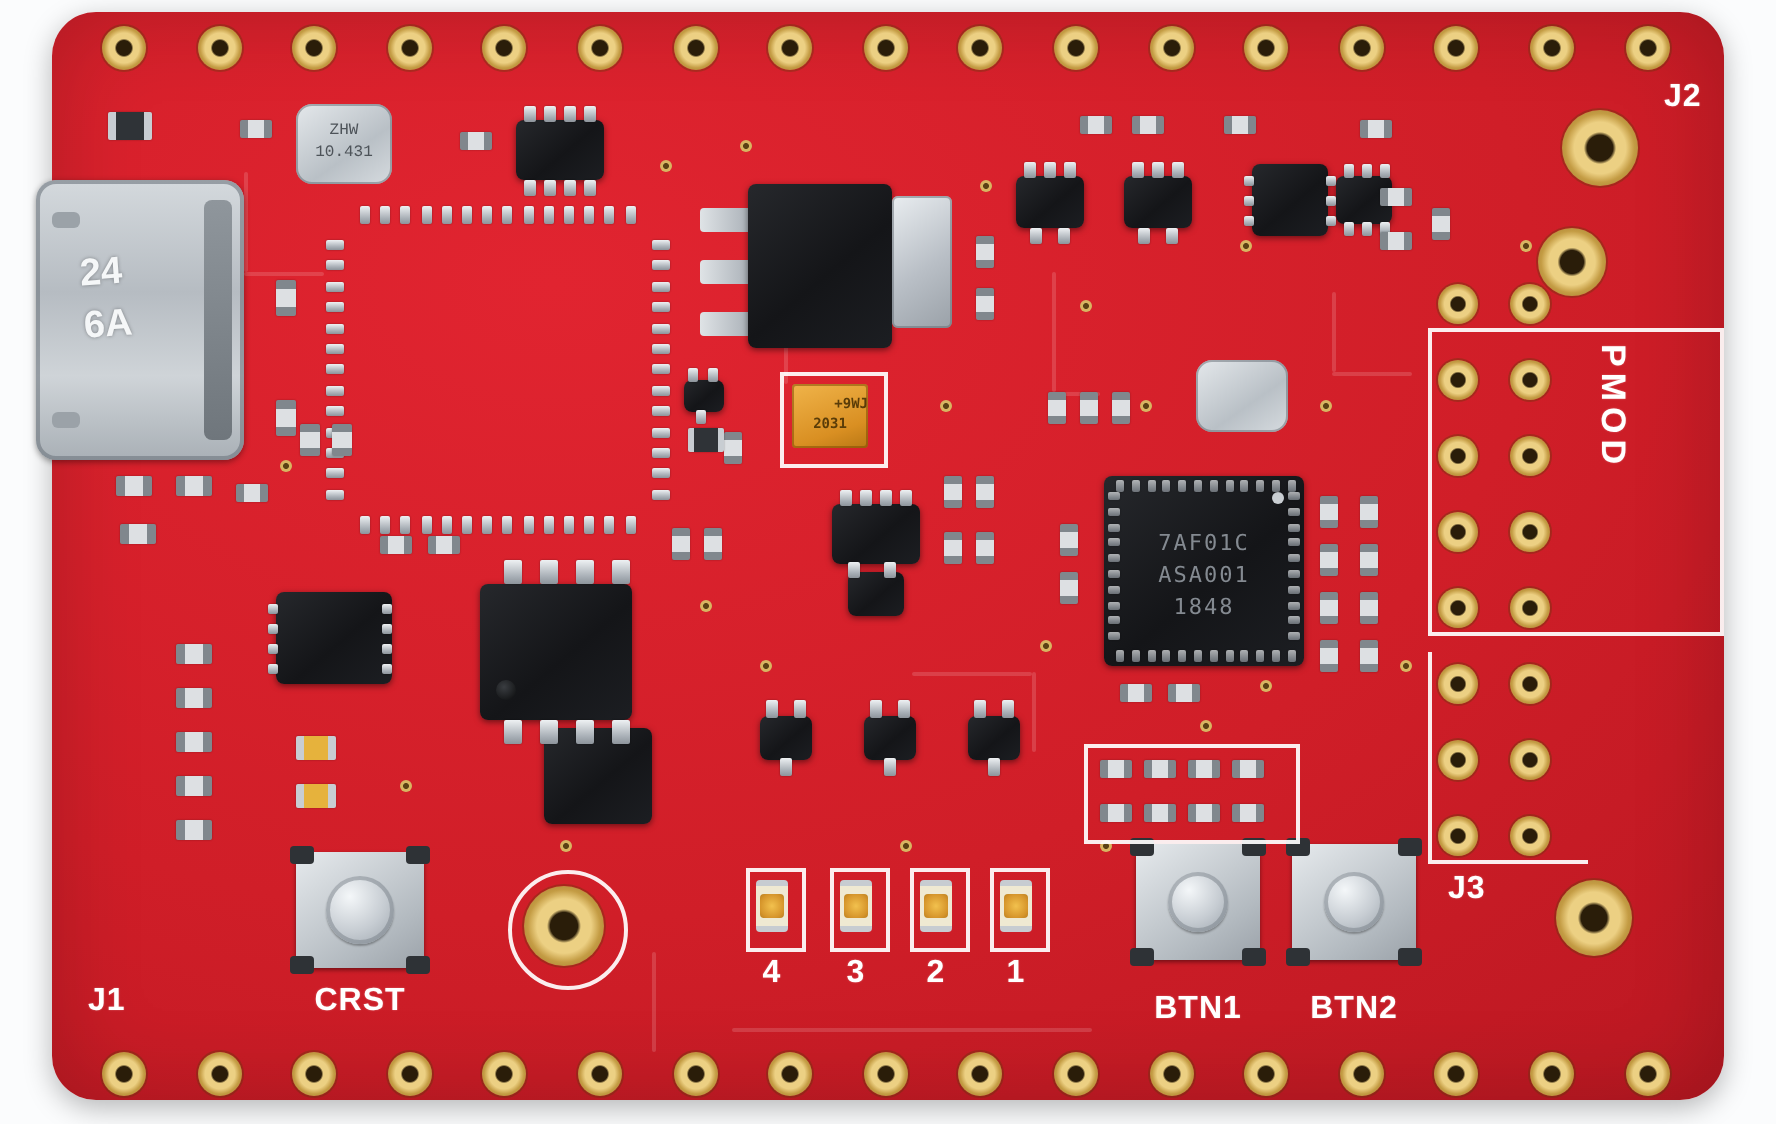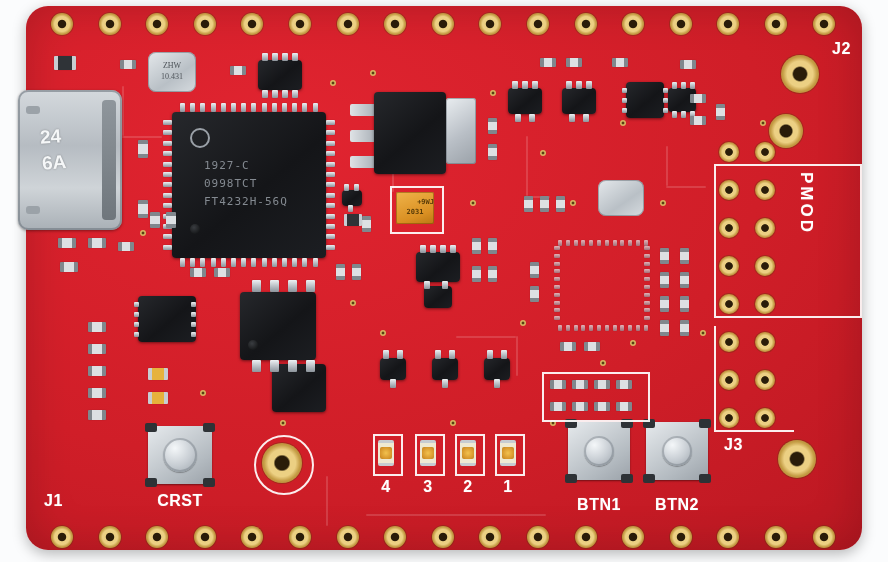--- a/index.html
+++ b/index.html
@@ -48,21 +48,21 @@
        box-shadow:inset 0 0 0 2px rgba(110,118,126,.6),0 1px 3px rgba(0,0,0,.4);}
   .usb .lip{position:absolute;right:6px;top:10px;bottom:10px;width:14px;border-radius:4px;
        background:linear-gradient(180deg,#8f969c,#6f767c);}
   .usb .crimp{position:absolute;width:14px;height:8px;border-radius:3px;background:#9ba2a8;}
   .usb .txt{position:absolute;color:#f5f7f8;font-weight:700;font-size:19px;transform:rotate(-4deg);
        text-shadow:0 0 2px rgba(0,0,0,.35);}
   .xtal{position:absolute;z-index:2;border-radius:8px;
         background:linear-gradient(145deg,#e4e8eb,#b9c0c6 60%,#d6dbdf);
         box-shadow:inset 0 0 0 1px rgba(100,108,116,.5);}
   .xtal .m{position:absolute;left:0;right:0;text-align:center;color:#4d5359;
-        font-family:Liberation Serif, serif;font-size:8px;line-height:10px;}
+        font-family:Liberation Mono, monospace;font-size:8px;line-height:10px;}
   .ocap{position:absolute;z-index:2;border-radius:2px;
         background:linear-gradient(160deg,#f0b44a,#d98f22 70%,#b97714);
         box-shadow:inset 0 0 0 1px rgba(120,70,0,.5);}
   .ocap .m{position:absolute;left:0;right:0;text-align:center;color:#5a3c08;font-weight:700;
         font-family:"DejaVu Sans Mono",monospace;font-size:7px;line-height:9px;}
   .logo{position:absolute;width:16px;height:16px;border:2px solid #9aa0a7;border-radius:50%;z-index:3;}
   .dimple{position:absolute;width:10px;height:10px;border-radius:50%;z-index:3;
         background:radial-gradient(circle at 40% 35%,#3a3d41,#0a0b0c);}
   .dot{position:absolute;width:6px;height:6px;border-radius:50%;background:#c9ced3;z-index:3;}
   .vert{writing-mode:vertical-rl;}
@@ -104,27 +104,20 @@
       <div class="txt" style="left:24px;top:62px;">6A</div>
     </div>
 
     <div class="xtal" style="left:122px;top:46px;width:48px;height:40px;">
       <div class="m" style="top:9px;">ZHW</div>
       <div class="m" style="top:20px;">10.431</div>
     </div>
 
     <div class="xtal" style="left:572px;top:174px;width:46px;height:36px;"></div>
 
-    <div class="chip" style="left:146px;top:106px;width:154px;height:146px;">
-      <div class="logo" style="left:18px;top:16px;"></div>
-      <div class="chiptext" style="left:32px;top:46px;">1927-C</div>
-      <div class="chiptext" style="left:32px;top:64px;">0998TCT</div>
-      <div class="chiptext" style="left:32px;top:82px;">FT4232H-56Q</div>
-      <div class="dimple" style="left:18px;top:112px;"></div>
-    </div>
 
     <div class="pinlg" style="left:324px;top:98px;width:26px;height:12px;"></div>
     <div class="pinlg" style="left:324px;top:124px;width:26px;height:12px;"></div>
     <div class="pinlg" style="left:324px;top:150px;width:26px;height:12px;"></div>
     <div class="chip" style="left:348px;top:86px;width:72px;height:82px;"></div>
     <div class="metal" style="left:420px;top:92px;width:30px;height:66px;"></div>
 
     <div class="chip" style="left:232px;top:54px;width:44px;height:30px;"></div>
     <div class="chip" style="left:482px;top:82px;width:34px;height:26px;"></div>
     <div class="chip" style="left:536px;top:82px;width:34px;height:26px;"></div>
@@ -132,20 +125,26 @@
     <div class="chip" style="left:642px;top:82px;width:28px;height:24px;"></div>
     <div class="chip" style="left:316px;top:184px;width:20px;height:16px;"></div>
     <div class="chip" style="left:390px;top:246px;width:44px;height:30px;"></div>
     <div class="chip" style="left:398px;top:280px;width:28px;height:22px;"></div>
 
     <div class="ocap" style="left:370px;top:186px;width:38px;height:32px;">
       <div class="m" style="top:6px;text-align:right;">+9WJ</div>
       <div class="m" style="top:16px;">2031</div>
     </div>
 
+    <div class="chip" style="left:526px;top:232px;width:100px;height:95px;">
+      <div class="chiptext" style="left:0;right:0;top:26px;text-align:center;">7AF01C</div>
+      <div class="chiptext" style="left:0;right:0;top:42px;text-align:center;">ASA001</div>
+      <div class="chiptext" style="left:0;right:0;top:58px;text-align:center;">1848</div>
+      <div class="dot" style="left:84px;top:8px;"></div>
+    </div>
 
     <div class="chip" style="left:214px;top:286px;width:76px;height:68px;">
       <div class="dimple" style="left:8px;top:48px;"></div>
     </div>
 
     <div class="chip" style="left:112px;top:290px;width:58px;height:46px;"></div>
     <div class="chip" style="left:246px;top:358px;width:54px;height:48px;"></div>
 
     <div class="chip" style="left:354px;top:352px;width:26px;height:22px;"></div>
     <div class="chip" style="left:406px;top:352px;width:26px;height:22px;"></div>

